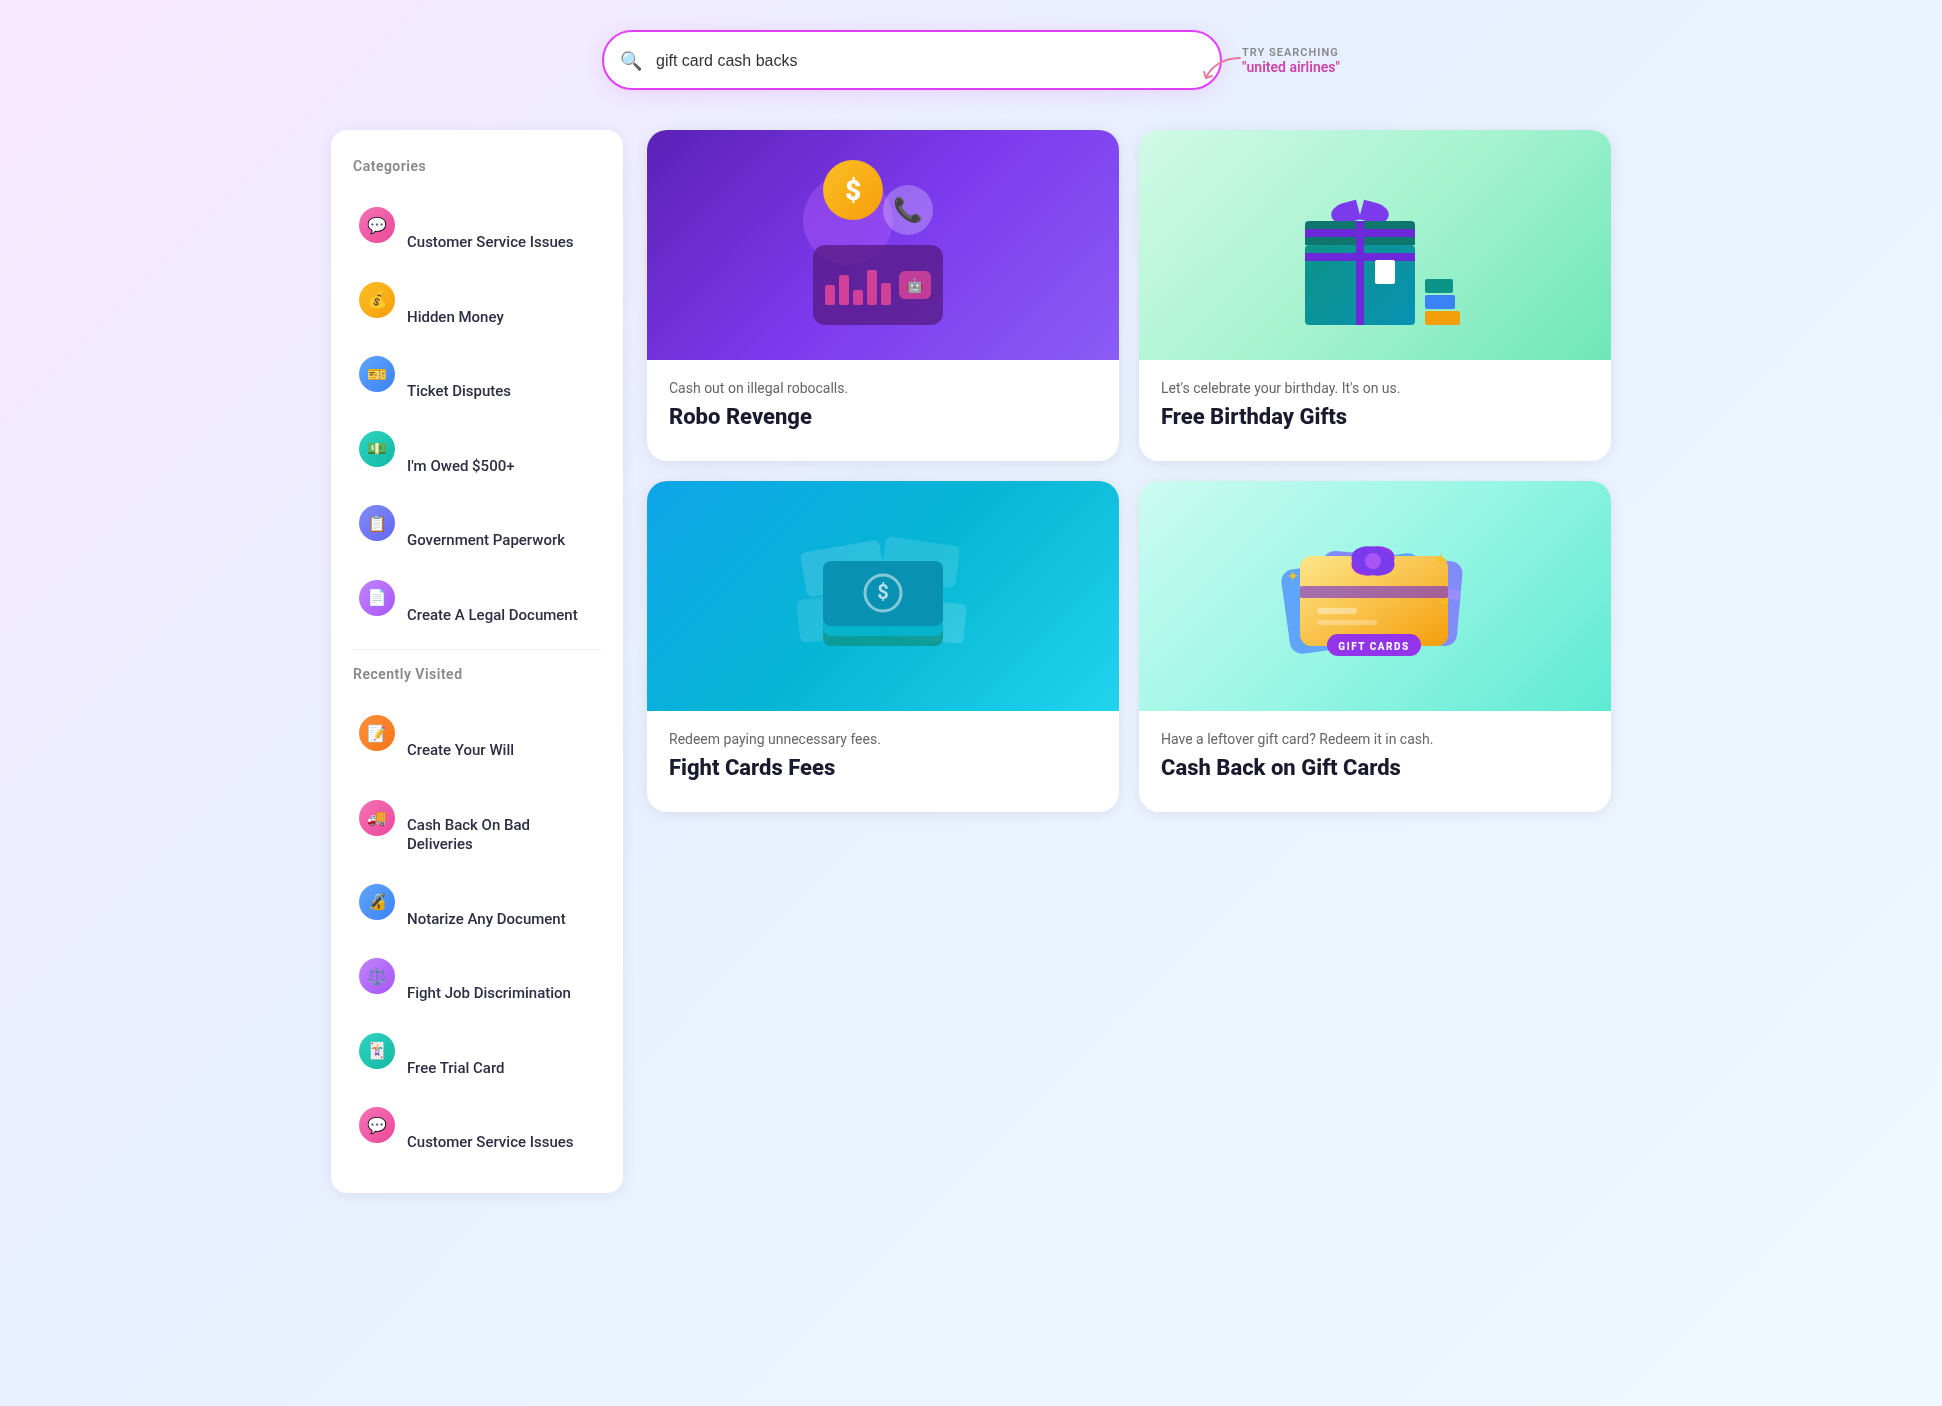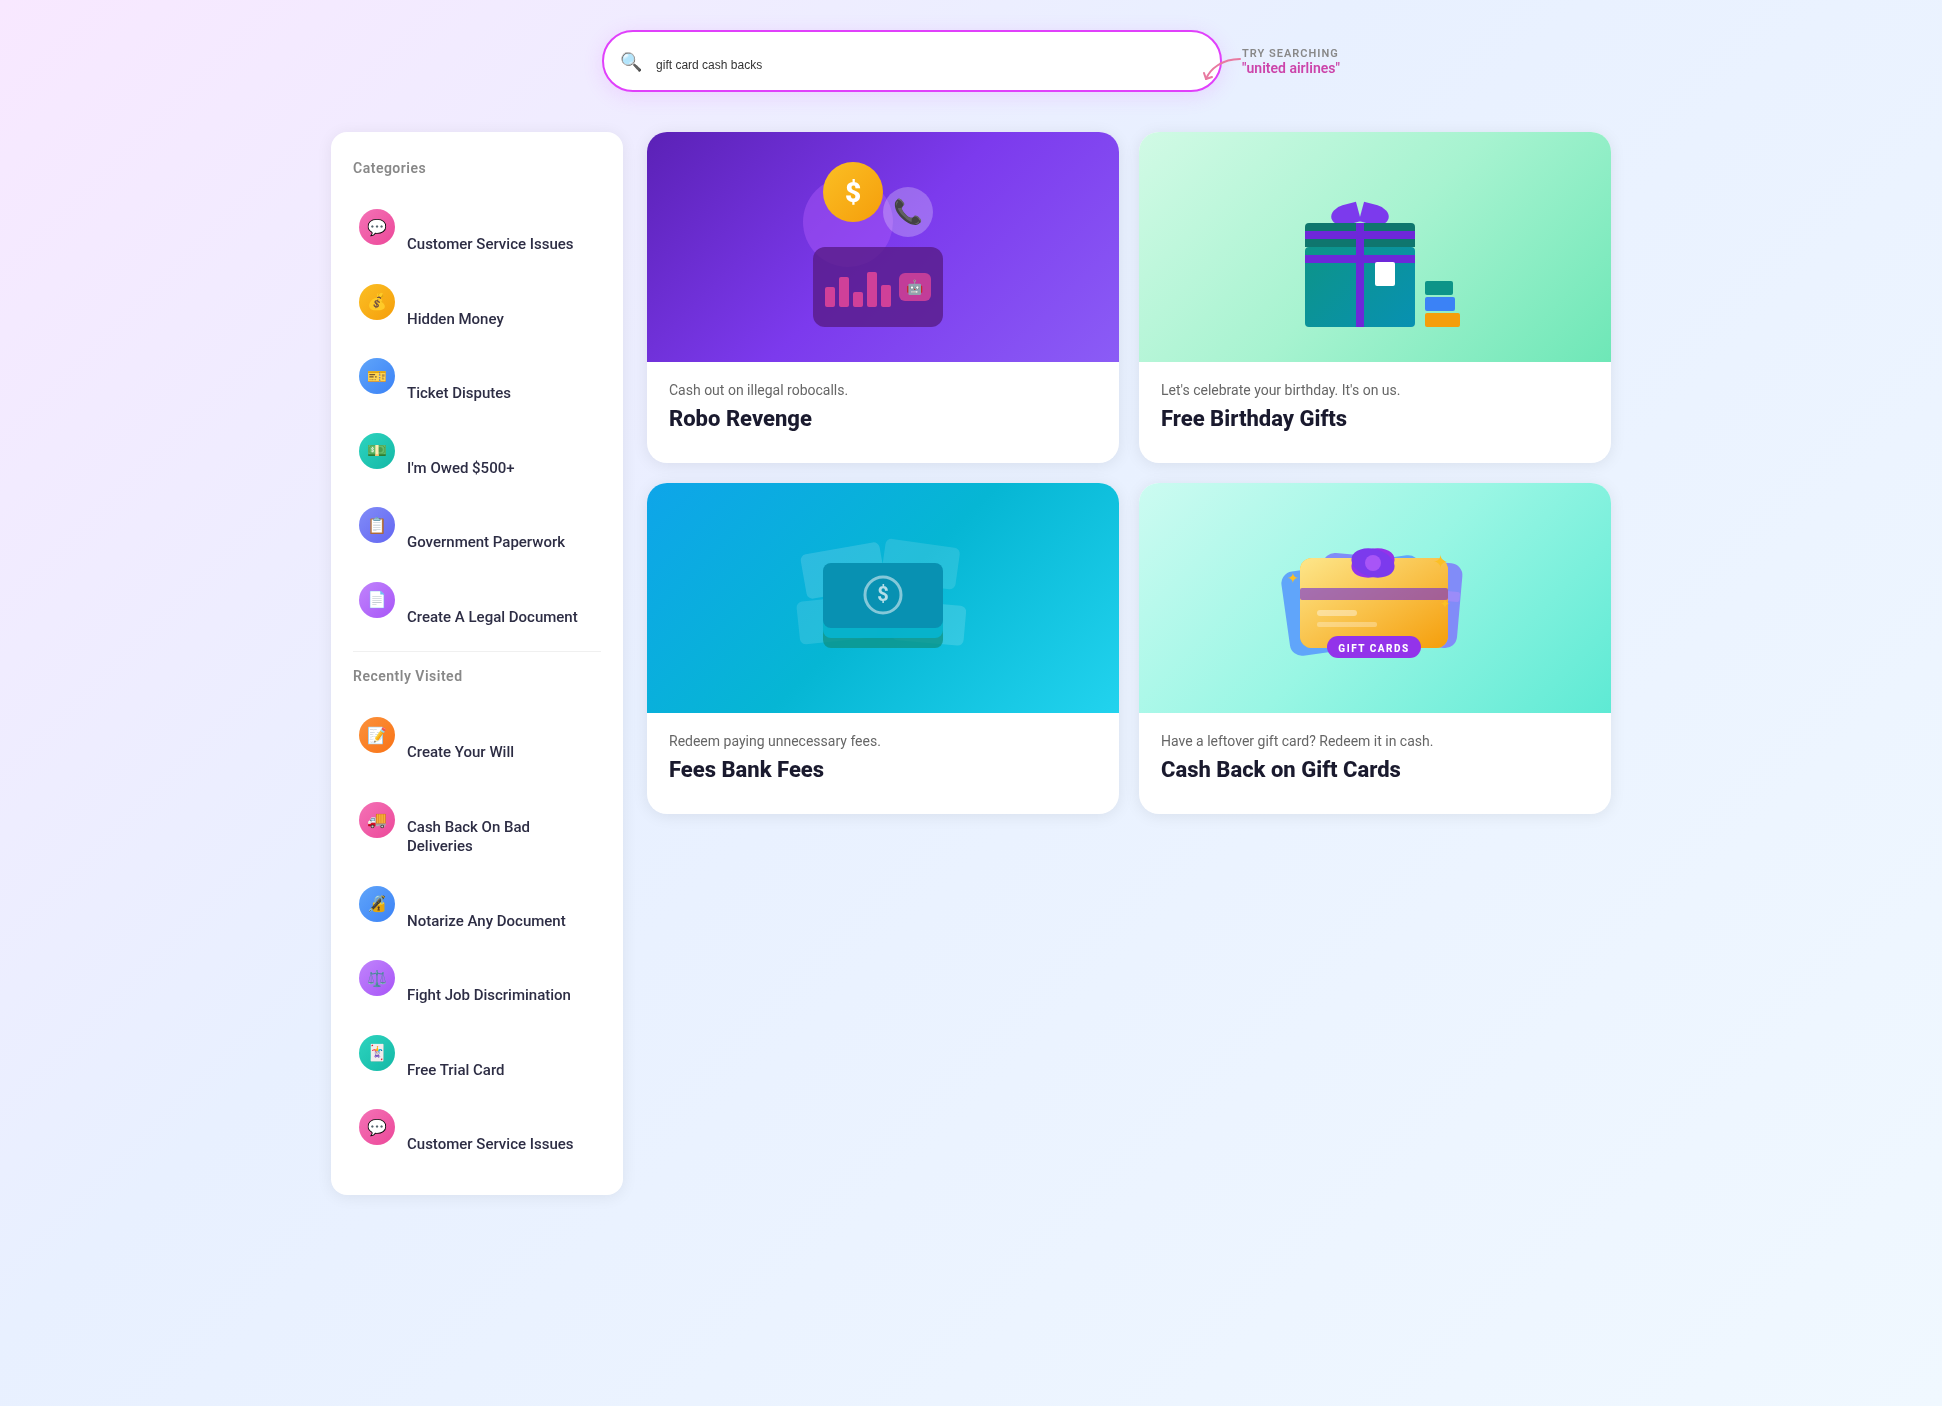--- a/index.html
+++ b/index.html
@@ -26,24 +26,24 @@
       justify-content: center;
       margin-bottom: 40px;
       position: relative;
     }
     .search-container {
       position: relative;
       width: 620px;
     }
     .search-input {
       width: 100%;
-      padding: 26px 20px 18px 52px;
+      padding: 20px 20px 18px 52px;
       border-radius: 50px;
       border: 2px solid #e040fb;
-      font-size: 12px;
+      font-size: 16px;
       color: #333;
       outline: none;
       background: white;
       box-shadow: 0 4px 20px rgba(224,64,251,0.15);
     }
     .search-icon-wrap {
       position: absolute;
       left: 18px;
       top: 50%;
       transform: translateY(-50%);
@@ -521,21 +521,21 @@
               <rect x="30" y="55" width="120" height="65" rx="8" fill="rgba(13,148,136,0.8)"></rect>
               <rect x="30" y="45" width="120" height="65" rx="8" fill="rgba(6,182,212,0.85)"></rect>
               <rect x="30" y="35" width="120" height="65" rx="8" fill="#0891b2"></rect>
               <circle cx="90" cy="67" r="18" fill="none" stroke="rgba(255,255,255,0.5)" stroke-width="3"></circle>
               <text x="90" y="73" text-anchor="middle" fill="rgba(255,255,255,0.7)" font-size="20" font-weight="bold">$</text>
             </svg>
           </div>
         </div>
         <div class="card-content">
           <p class="card-subtitle">Redeem paying unnecessary fees.</p>
-          <h3 class="card-title">Fees Bank Fees</h3>
+          <h3 class="card-title">Fight Cards Fees</h3>
         </div>
       </div>
 
       <div class="card">
         <div class="card-image teal-card-bg">
           <div class="giftcard-scene">
             <svg width="220" height="180" viewBox="0 0 220 180">
 
               <rect x="20" y="55" width="140" height="85" rx="12" fill="#60a5fa" transform="rotate(-8 90 97)"></rect>
               <rect x="55" y="50" width="140" height="85" rx="12" fill="#818cf8" transform="rotate(5 125 92)"></rect>

